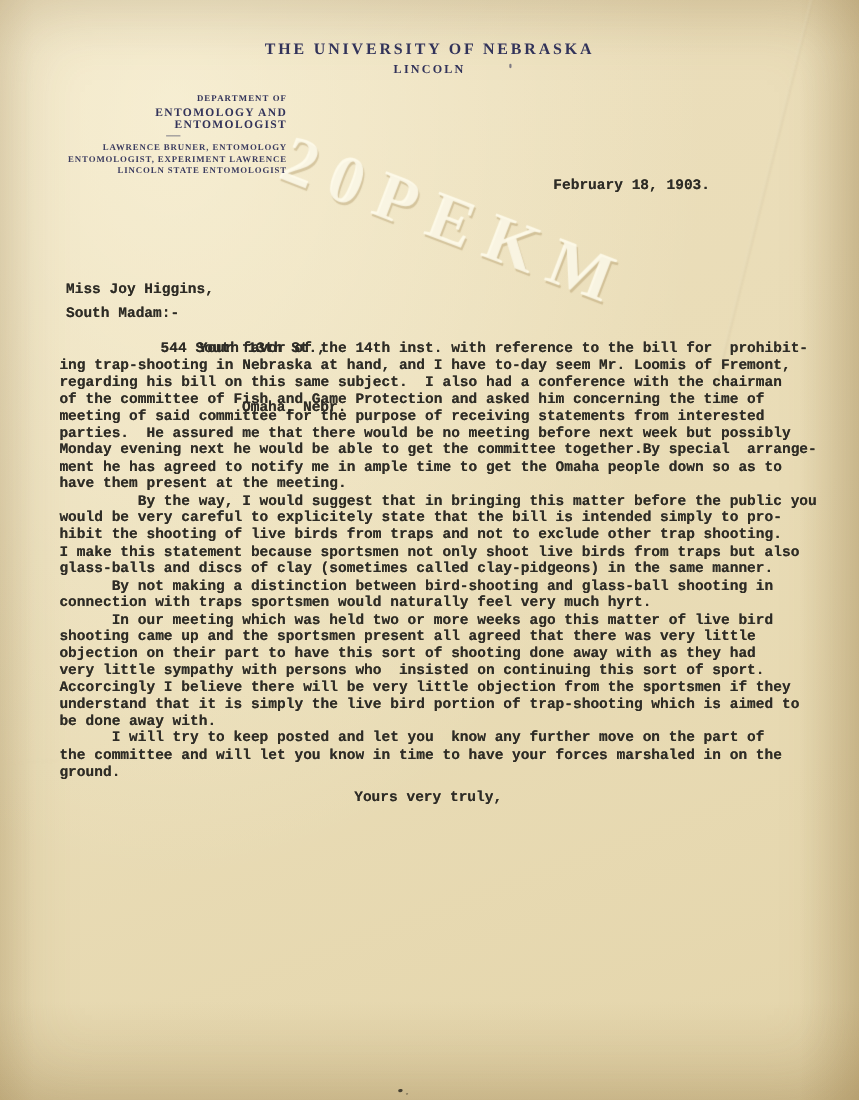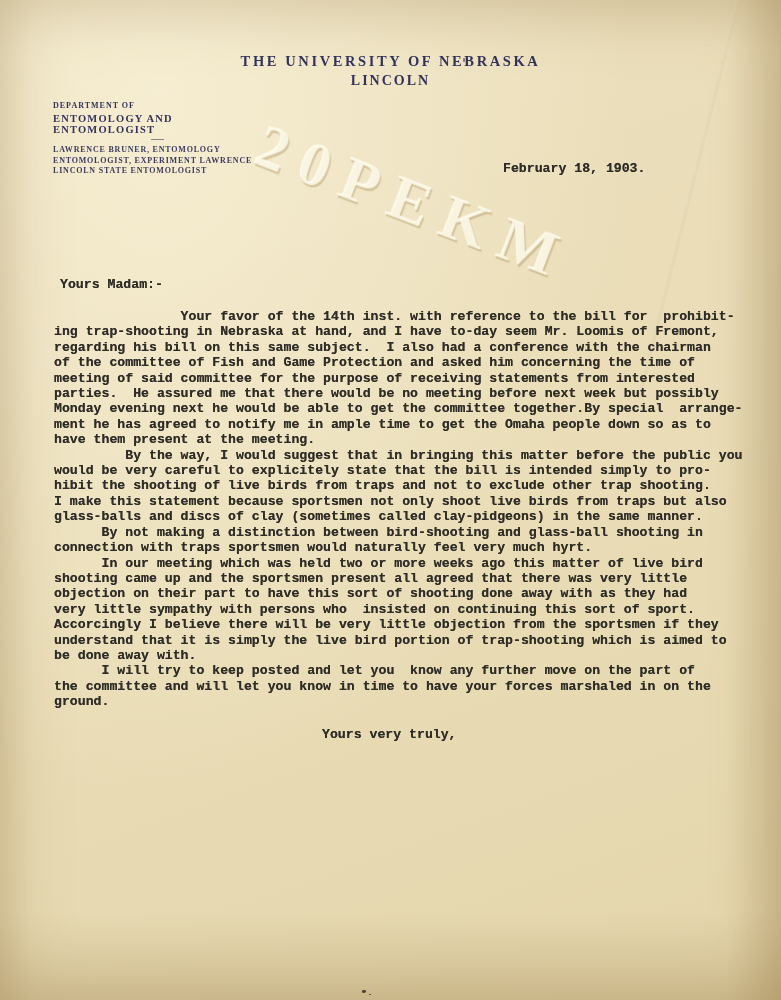--- a/index.html
+++ b/index.html
@@ -27,36 +27,36 @@
   .watermark{
     position:absolute; left:248px; top:168px;
     transform:rotate(21deg);
     font-family:"Liberation Serif","DejaVu Serif",serif;
     font-weight:bold;
     font-size:62px; letter-spacing:14px;
     color:transparent;
     text-shadow:-1px -1px 1px rgba(255,253,238,0.85), 1px 1px 1px rgba(148,120,62,0.30);
     user-select:none;
   }
-  .letterhead{ position:absolute; left:0; top:0; width:100%;margin-top:16px; }
+  .letterhead{ position:absolute; left:0; top:0; width:100%; }
   .univ{
     padding-top:37px; text-align:center;
     font-family:"Liberation Serif","DejaVu Serif",serif;
     font-weight:bold; font-size:14.5px; letter-spacing:2.6px;
     color:#32335a;
   }
   .city{
     margin-top:3px; text-align:center;
     font-family:"Liberation Serif","DejaVu Serif",serif;
-    font-weight:bold; font-size:14px; letter-spacing:2px;
+    font-weight:bold; font-size:11px; letter-spacing:2px;
     color:#32335a;
   }
   .dept{
     position:absolute; left:53px; top:85px; width:208px;
-    text-align:left; color:#32335a;
+    text-align:right; color:#32335a;
     font-family:"Liberation Serif","DejaVu Serif",serif;
   }
   .dept-of{ font-size:8px; font-weight:bold; letter-spacing:1px; margin-bottom:3px;}
   .dept-name{ font-size:10.5px; font-weight:bold; letter-spacing:1.2px;}
   .dept-rule{ width:13px; height:1px; background:#32335a; opacity:.55; margin:4px auto 5px auto;}
   .officer{ font-size:8px; font-weight:bold; letter-spacing:0.8px; line-height:10.5px; opacity:.95;}
   .typed{
     font-family:"Liberation Mono","DejaVu Sans Mono",monospace;
     font-weight:700;
     font-size:13.2px;
@@ -66,21 +66,21 @@
   .date{ position:absolute; left:503px; top:161px; }
   .address{ position:absolute; left:60px; top:218px; line-height:18px; white-space:pre;}
   .addr-2{ padding-left:86px; }
   .addr-3{ padding-left:160px; }
   .salutation{ position:absolute; left:60px; top:277px; }
   .body-text{
     position:absolute; left:42px; top:297px;
     margin:12px; white-space:pre;
     line-height:15.4px;
   }
-  .closing{ position:absolute; left:322px; top:717px;margin-top:10px; }
+  .closing{ position:absolute; left:322px; top:717px; }
   .ink-spot{
     position:absolute; left:362px; top:990px;
     width:4px; height:3px; border-radius:50% 40% 60% 50%;
     background:rgba(45,42,35,0.85);
     box-shadow:6px 3px 0 -1px rgba(45,42,35,0.8), -3px 5px 0 -1.5px rgba(45,42,35,0.6), 12px -4px 0 -1.5px rgba(45,42,35,0.5);
   }
   .tiny-mark{
     position:absolute; left:463px; top:58px;
     width:2px; height:4px; background:rgba(50,51,90,0.6); border-radius:1px;
   }
@@ -104,22 +104,27 @@
       <div class="dept-name">ENTOMOLOGY AND ENTOMOLOGIST</div>
       <div class="dept-rule"></div>
       <div class="officer">LAWRENCE BRUNER, ENTOMOLOGY</div>
       <div class="officer">ENTOMOLOGIST, EXPERIMENT LAWRENCE</div>
       <div class="officer">LINCOLN STATE ENTOMOLOGIST</div>
     </div>
   </header>
 
   <div class="date typed">February 18, 1903.</div>
 
+  <div class="address typed">
+    <div class="addr-1">Miss Joy Higgins,</div>
+    <div class="addr-2">544 South 13th St.,</div>
+    <div class="addr-3">Omaha, Nebr.</div>
+  </div>
 
-  <div class="salutation typed">Yours Madam:-</div>
+  <div class="salutation typed">South Madam:-</div>
 
   <pre class="body-text typed">                Your favor of the 14th inst. with reference to the bill for  prohibit-
 ing trap-shooting in Nebraska at hand, and I have to-day seem Mr. Loomis of Fremont,
 regarding his bill on this same subject.  I also had a conference with the chairman
 of the committee of Fish and Game Protection and asked him concerning the time of
 meeting of said committee for the purpose of receiving statements from interested
 parties.  He assured me that there would be no meeting before next week but possibly
 Monday evening next he would be able to get the committee together.By special  arrange-
 ment he has agreed to notify me in ample time to get the Omaha people down so as to
 have them present at the meeting.

